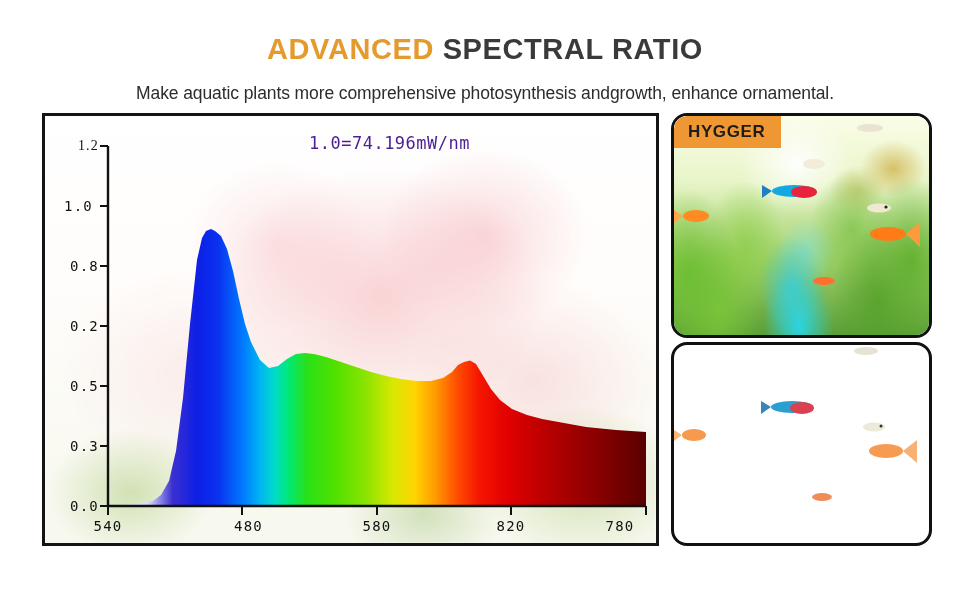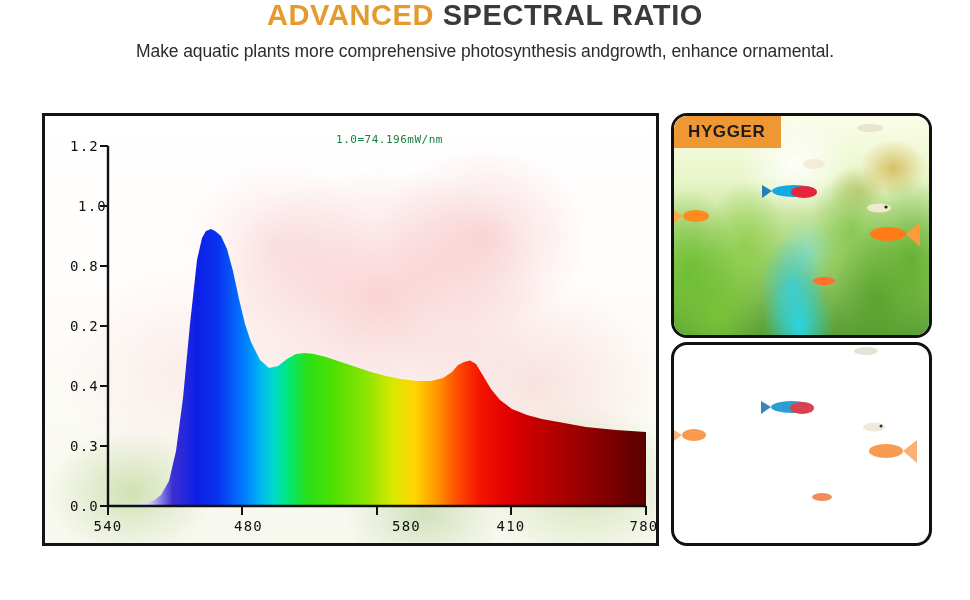--- a/index.html
+++ b/index.html
@@ -16,21 +16,22 @@
   }
 
   
   #header-block {
     position: absolute;
     left: 0; top: 0;
     width: 970px;
     text-align: center;
   }
   #page-title {
-    margin: 0;
+    margin: 8px;
+    padding-top: 26px;
     font-size: 29px;
     font-weight: bold;
     letter-spacing: 0.6px;
     color: #3a3a3a;
     line-height: 1.05;
   }
   #page-title .accent { color: #e59a2e; }
   #page-subtitle {
     margin: 0;
     padding-top: 11px;
@@ -70,22 +71,22 @@
     left: 0; top: 0;
   }
   #chart-annotation {
     position: absolute;
     left: 0; top: 17px;
     width: 100%;
     text-align: center;
     padding-left: 78px;
     box-sizing: border-box;
     font-family: "DejaVu Sans Mono", "Liberation Mono", monospace;
-    font-size: 11px;
-    color: #15803d;
+    font-size: 17px;
+    color: #4c1d95;
     letter-spacing: 0.5px;
   }
   .axis-label {
     position: absolute;
     font-family: "DejaVu Sans Mono", "Liberation Mono", monospace;
     font-size: 14px;
     color: #111111;
     letter-spacing: 1.2px;
     white-space: nowrap;
   }
@@ -223,33 +224,33 @@
 
       <g stroke="#111" stroke-width="2">
         <line x1="63" y1="390" x2="63" y2="399"></line>
         <line x1="197" y1="390" x2="197" y2="399"></line>
         <line x1="332" y1="390" x2="332" y2="399"></line>
         <line x1="466" y1="390" x2="466" y2="399"></line>
         <line x1="601" y1="390" x2="601" y2="399"></line>
       </g>
     </svg>
 
-    <div class="axis-label y-label" style="left:8px;  top:22px; width:46px;">1.2</div>
-    <div class="axis-label y-label" style="left:16px;  top:82px; width:46px;">1.0</div>
+    <div class="axis-label y-label" style="left:8px;  top:22px; width:46px;font-family:Liberation Serif, serif;">1.2</div>
+    <div class="axis-label y-label" style="left:2px;  top:82px; width:46px;">1.0</div>
     <div class="axis-label y-label" style="left:8px;  top:142px; width:46px;">0.8</div>
     <div class="axis-label y-label" style="left:8px;  top:202px; width:46px;">0.2</div>
-    <div class="axis-label y-label" style="left:8px;  top:262px; width:46px;">0.4</div>
+    <div class="axis-label y-label" style="left:8px;  top:262px; width:46px;">0.5</div>
     <div class="axis-label y-label" style="left:8px;  top:322px; width:46px;">0.3</div>
     <div class="axis-label y-label" style="left:8px;  top:382px; width:46px;">0.0</div>
 
     <div class="axis-label" style="left:42px;  top:402px; width:42px; text-align:center;">540</div>
     <div class="axis-label" style="left:176px; top:402px; width:42px; text-align:right;">480</div>
-    <div class="axis-label" style="left:311px; top:402px; width:42px; margin-left:36px;">580</div>
-    <div class="axis-label" style="left:445px; top:402px; width:42px; text-align:center;">410</div>
-    <div class="axis-label" style="left:578px; top:402px; width:42px; text-align:center;">780</div>
+    <div class="axis-label" style="left:311px; top:402px; width:42px; text-align:center;">580</div>
+    <div class="axis-label" style="left:445px; top:402px; width:42px; text-align:center;">820</div>
+    <div class="axis-label" style="left:554px; top:402px; width:42px; text-align:center;">780</div>
   </div>
 
   <div id="photo-panel-hygger" class="photo-panel">
     <div class="photo-art art-hygger">
       <svg width="100%" height="100%" viewBox="0 0 255 219" preserveAspectRatio="none">
         <g>
           <ellipse cx="120" cy="75" rx="22" ry="6" fill="#13a8e0"></ellipse>
           <ellipse cx="130" cy="76" rx="13" ry="6" fill="#e8243c"></ellipse>
           <polygon points="98,75 88,69 88,82" fill="#1f7fc0"></polygon>
         </g>

